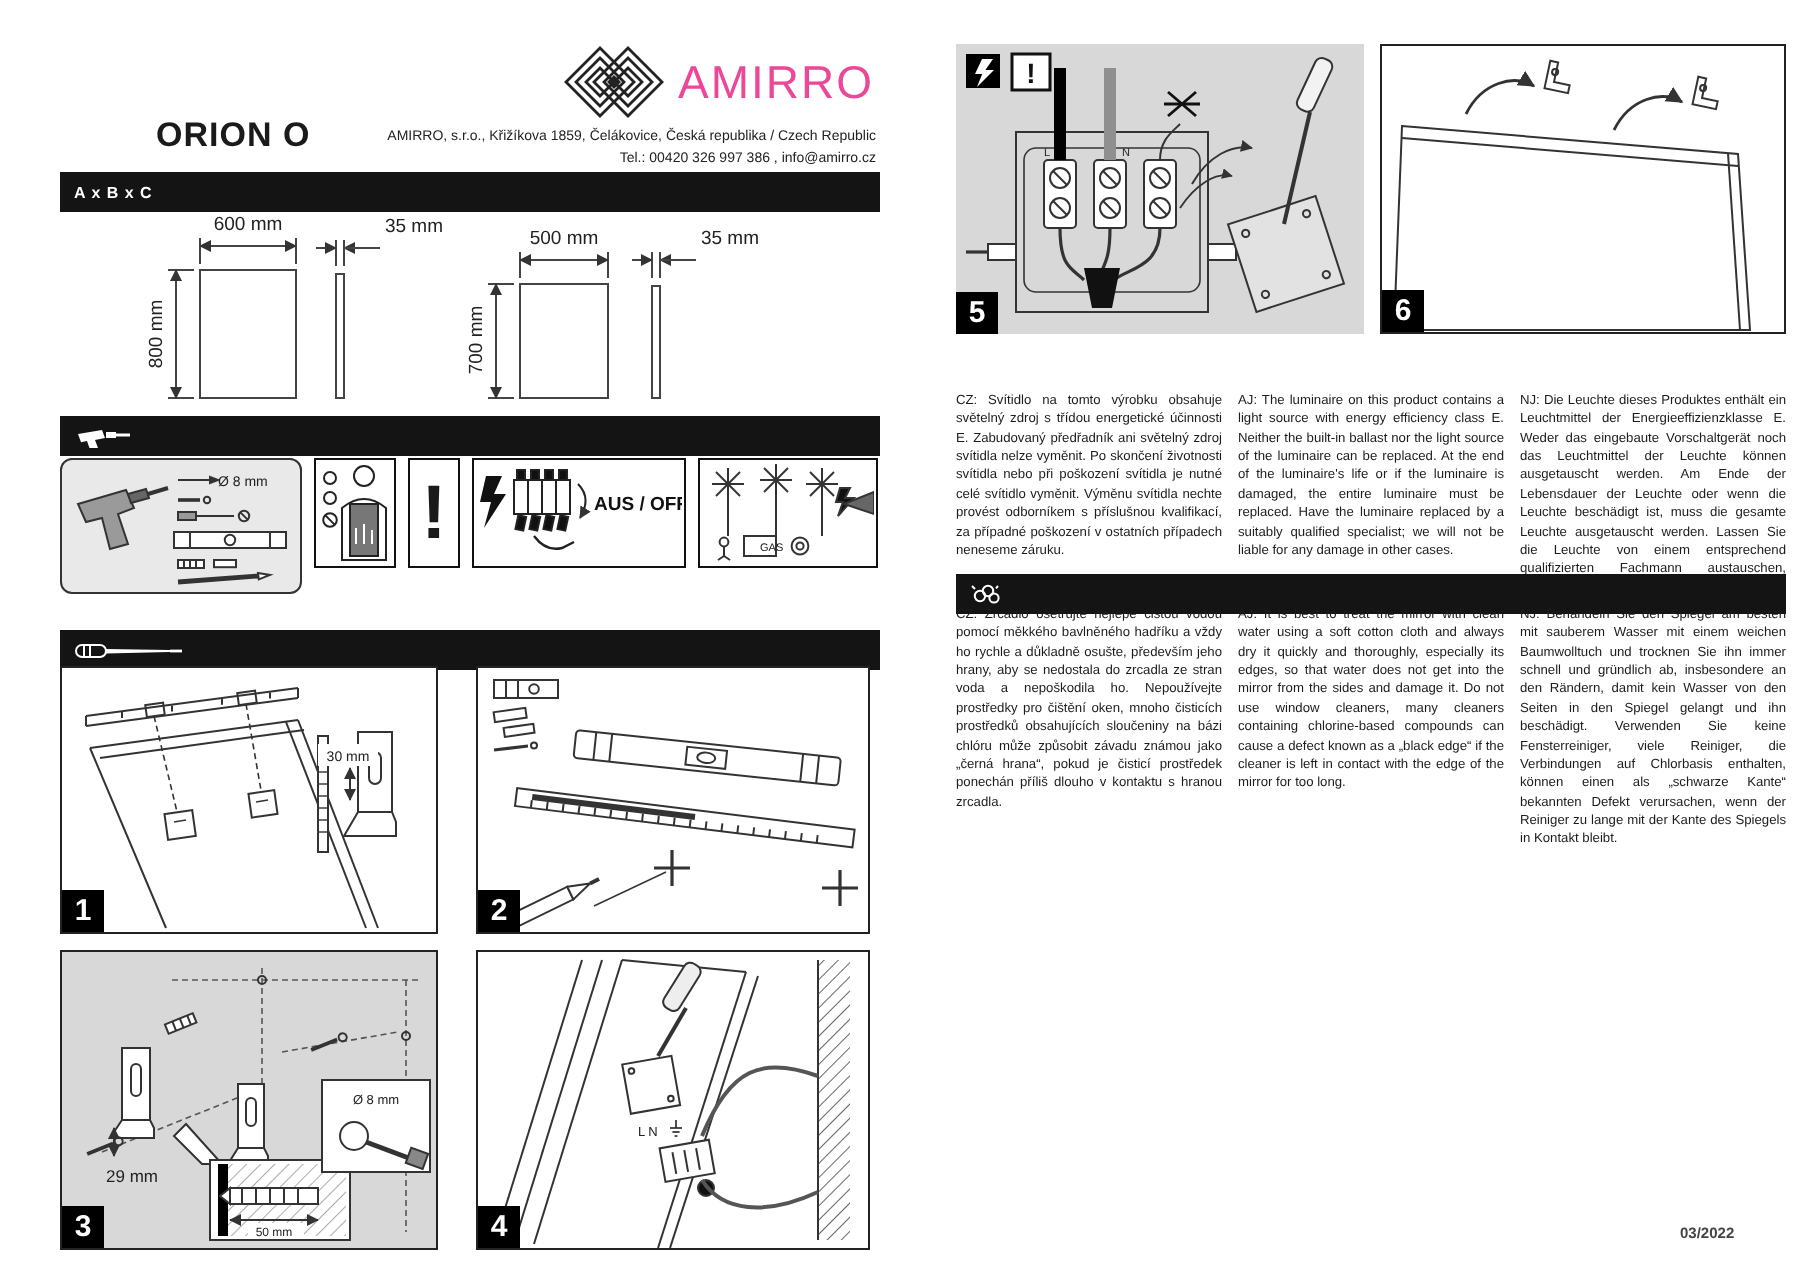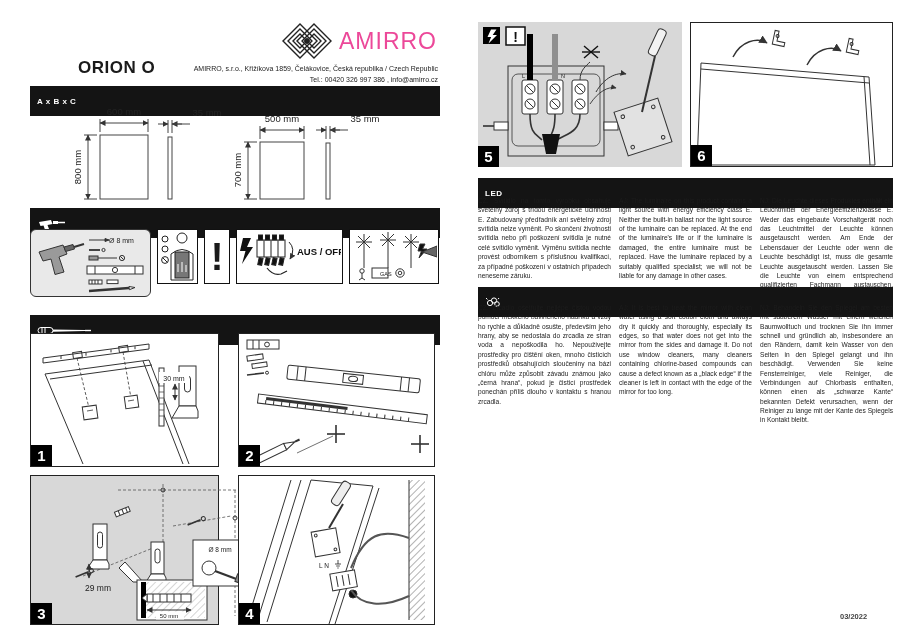--- a/index.html
+++ b/index.html
@@ -1,18 +1,18 @@
 <!DOCTYPE html>
 <html><head>
 <meta charset="utf-8">
 <style>
   html,body{margin:0;padding:0;background:#888;}
   .page{position:relative;width:900px;height:640px;background:#fff;font-family:"Liberation Sans","DejaVu Sans",sans-serif;color:#1a1a1a;overflow:hidden;box-sizing:border-box;}
   .abs{position:absolute;}
-  .bar{position:absolute;background:#141414;color:#fff;display:flex;align-items:center;padding:0 0 0 7px;box-sizing:border-box;height:30px;}
+  .bar{position:absolute;background:#141414;color:#fff;display:flex;align-items:center;padding:0 0 0 7px;box-sizing:border-box;height:20px;}
   .bar .bar-label{font-size:8px;font-weight:bold;letter-spacing:.5px;}
   .hdr-titles{position:absolute;left:38px;top:22px;font-size:12.5px;line-height:1.55;color:#222;}
   .brand-wrap{position:absolute;left:281px;top:20px;display:flex;align-items:center;gap:6px;}
   .brand-name{font-size:23px;font-weight:500;letter-spacing:1px;color:#ec4899;}
   .product{position:absolute;left:38px;top:58px;font-size:17px;font-weight:bold;letter-spacing:.5px;margin-left:40px;}
   .addr{position:absolute;left:170px;top:64px;width:268px;text-align:right;font-size:7px;line-height:1.55;color:#222;}
   .toolrow{position:absolute;left:30px;top:229px;width:410px;height:80px;display:flex;align-items:flex-start;}
   .toolbox{box-sizing:border-box;border:1px solid #333;background:#e9e9e9;border-radius:6px;width:121px;height:68px;}
   .pbox{box-sizing:border-box;border:1.5px solid #111;background:#fff;height:55px;margin-left:6px;}
   .panel{position:absolute;box-sizing:border-box;border:1px solid #222;background:#fff;}
@@ -341,21 +341,21 @@
         <g transform="rotate(-26 32 120)">
           <rect x="4" y="116" width="44" height="7" fill="#fff"></rect>
           <path d="M48 116 l11 3.5 l-11 3.5 z" fill="#fff"></path>
           <line x1="59" y1="119.5" x2="64" y2="119.5" stroke-width="2"></line>
         </g>
       </g>
     </svg>
     <div class="badge">2</div>
   </div>
 
-  <div class="panel gray" style="left:30px;top:475px;width:189px;height:150px;padding-left:32px;">
+  <div class="panel gray" style="left:30px;top:475px;width:189px;height:150px;">
     <svg width="187" height="148" viewBox="0 0 187 148">
       <g stroke="#555" stroke-width=".8" stroke-dasharray="3 2" fill="none">
         <line x1="100" y1="8" x2="100" y2="140"></line>
         <line x1="172" y1="14" x2="172" y2="140"></line>
         <line x1="55" y1="14" x2="180" y2="14"></line>
         <line x1="20" y1="100" x2="95" y2="70"></line>
         <line x1="110" y1="50" x2="168" y2="40"></line>
       </g>
       <g stroke="#333" fill="#fff">
         <rect x="30" y="48" width="14" height="36"></rect>
@@ -533,23 +533,20 @@
           <path d="M156 16 v14 h12 v-4 h-8 v-10 z" fill="#fff"></path>
             <circle cx="159.5" cy="21" r="1.5"></circle>
         </g>
         <path d="M42 34 C50 18 66 14 76 20" stroke-width="1.4" marker-end="url(#arr)"></path>
         <path d="M116 42 C124 26 140 22 150 28" stroke-width="1.4" marker-end="url(#arr)"></path>
       </g>
     </svg>
     <div class="badge">6</div>
   </div>
 
-  <div class="bar" style="left:478px;top:178px;width:415px;">
-    <span class="bar-label">LED</span>
-  </div>
   <div class="col" style="left:478px;top:196px;">CZ: Svítidlo na tomto výrobku obsahuje světelný zdroj s třídou energetické účinnosti E. Zabudovaný předřadník ani světelný zdroj svítidla nelze vyměnit. Po skončení životnosti svítidla nebo při poškození svítidla je nutné celé svítidlo vyměnit. Výměnu svítidla nechte provést odborníkem s příslušnou kvalifikací, za případné poškození v ostatních případech neneseme záruku.</div>
   <div class="col" style="left:619px;top:196px;">AJ: The luminaire on this product contains a light source with energy efficiency class E. Neither the built-in ballast nor the light source of the luminaire can be replaced. At the end of the luminaire's life or if the luminaire is damaged, the entire luminaire must be replaced. Have the luminaire replaced by a suitably qualified specialist; we will not be liable for any damage in other cases.</div>
   <div class="col" style="left:760px;top:196px;">NJ: Die Leuchte dieses Produktes enthält ein Leuchtmittel der Energieeffizienzklasse E. Weder das eingebaute Vorschaltgerät noch das Leuchtmittel der Leuchte können ausgetauscht werden. Am Ende der Lebensdauer der Leuchte oder wenn die Leuchte beschädigt ist, muss die gesamte Leuchte ausgetauscht werden. Lassen Sie die Leuchte von einem entsprechend qualifizierten Fachmann austauschen, ansonsten haften wir nicht für eventuelle Schäden.</div>
 
   <div class="bar" style="left:478px;top:287px;width:415px;">
     <svg width="16" height="12" viewBox="0 0 16 12">
       <g stroke="#fff" fill="none">
         <circle cx="5" cy="7" r="2.6"></circle>
           <circle cx="9" cy="4.5" r="2.6"></circle>
           <circle cx="12" cy="8" r="2.3"></circle>

